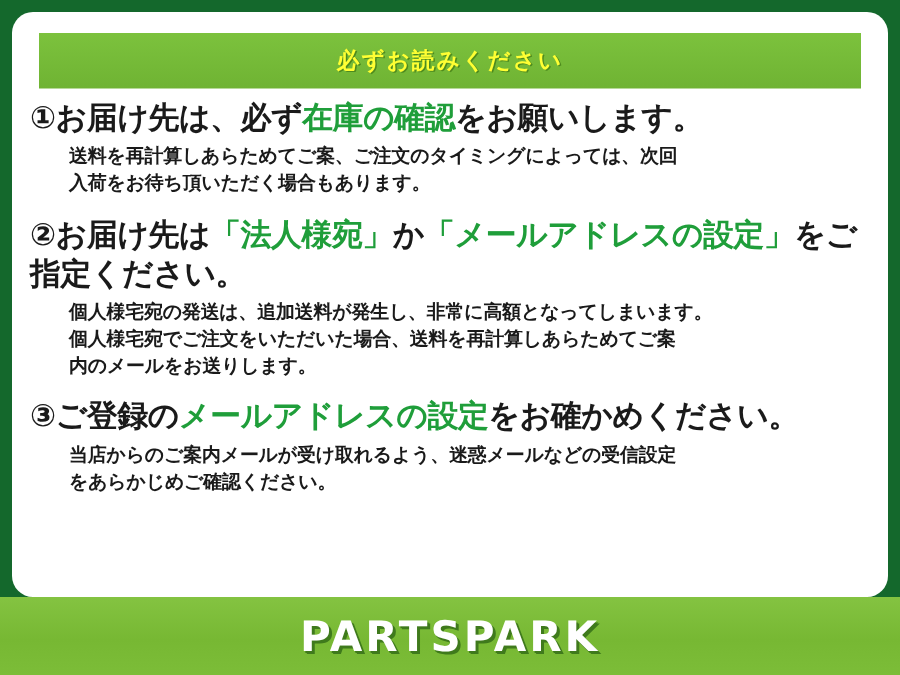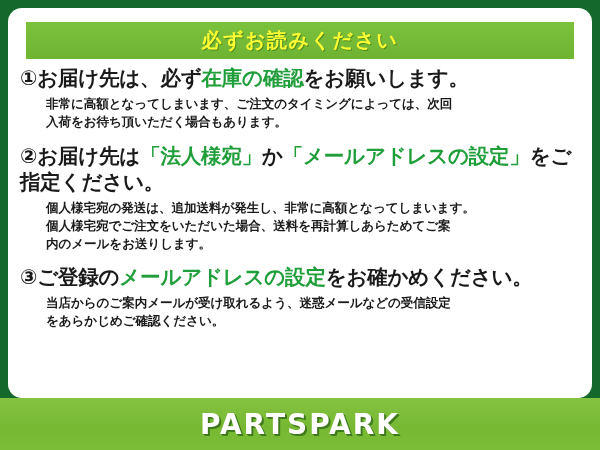--- a/index.html
+++ b/index.html
@@ -28,21 +28,21 @@
   .title-band {
     position:absolute;
     left:18px; top:14px;
     width:548px; height:37px;
     background:#75bc37;
     background:linear-gradient(180deg,#7cc23d 0%,#6fb333 100%);
     display:flex; align-items:center; justify-content:center;
   }
   .title-text {
     color:#ffff33;
-    font-size:20px;
+    font-size:15px;
     font-weight:bold;
     letter-spacing:1.5px;
     text-shadow:1px 1px 0 #4e8a1e;
     white-space:nowrap;
   }
 
   .content {
     position:absolute;
     left:0; top:58px;
     width:584px;
@@ -98,21 +98,21 @@
 
   <div class="title-band">
     <span class="title-text">必ずお読みください</span>
   </div>
 
   <div class="content">
 
     <div class="item">
       <div class="item-head"><span>①</span><span>お届け先は、必ず</span><span class="hl">在庫の確認</span><span>をお願いします。</span></div>
       <div class="item-body">
-        <div>非常に高額となってしまいます、ご注文のタイミングによっては、次回</div>
+        <div>送料を再計算しあらためてご案、ご注文のタイミングによっては、次回</div>
         <div>入荷をお待ち頂いただく場合もあります。</div>
       </div>
     </div>
 
     <div class="gap1"></div>
 
     <div class="item">
       <div class="item-head wrap"><span>②</span><span>お届け先は</span><span class="hl">「法人様宛」</span><span>か</span><span class="hl">「メールアドレスの設定」</span><span>をご指定ください。</span></div>
       <div class="item-body">
         <div>個人様宅宛の発送は、追加送料が発生し、非常に高額となってしまいます。</div>

